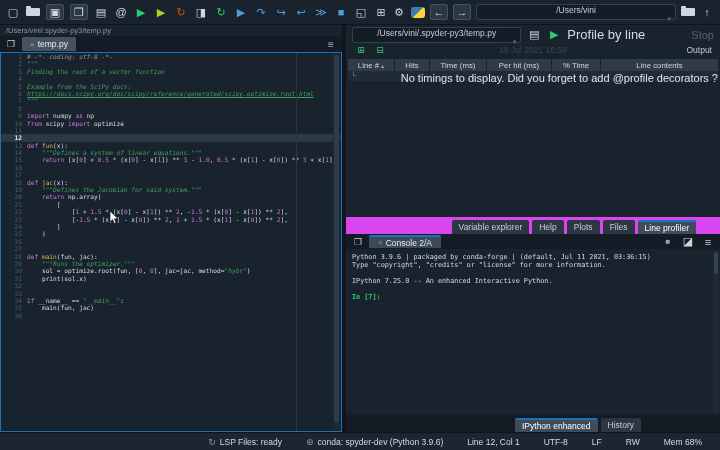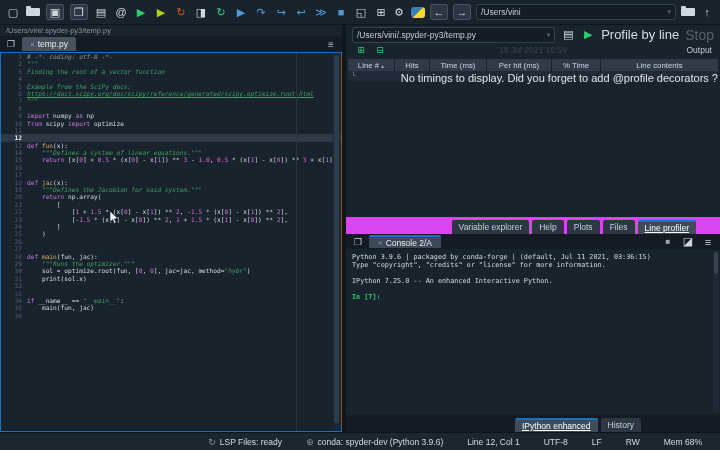--- a/index.html
+++ b/index.html
@@ -16,21 +16,21 @@
   .tbicon { display:inline-flex; align-items:center; justify-content:center;
     min-width:14px; height:16px; font-size:11px; color:#d0d6dc; cursor:default; }
   .tbicon.boxed { border:1px solid #46535f; background:#2b3745; border-radius:2px; min-width:18px; }
   .folder { width:12px; height:8px; background:#cfd6dd; border-radius:1px; position:relative; }
   .folder::before { content:''; position:absolute; top:-2px; left:0; width:5px; height:2px;
     background:#cfd6dd; border-radius:1px 1px 0 0; }
   .python { width:11px; height:11px; border-radius:3px;
     background:linear-gradient(135deg,#3f7cb6 50%,#ffd43b 50%); }
   .tb-right { margin-left:auto; display:flex; align-items:center; gap:5px; }
   .combo { display:flex; align-items:center; height:16px; background:#141d26;
-    border:1px solid #32414b; border-radius:2px; padding:0 4px; color:#c4cdd5; font-size:8.5px; }
+    border:1px solid #32414b; border-radius:2px; padding:0 4px; color:#c4cdd5; font-size:8.5px;flex-direction:column; }
   .combo .caret { margin-left:auto; color:#5b6974; font-size:7px; padding-left:8px; }
   .cwd-combo { width:200px; }
   
   .main { display:flex; height:407px; }
   .splitter { width:4px; background:#10161d; }
   
   .editor-pane { width:342px; display:flex; flex-direction:column; background:#19232d; }
   .breadcrumb { height:11px; line-height:11px; padding:0 6px; font-size:7.5px; color:#8795a3;
     background:#19232d; white-space:nowrap; }
   .tabbar { height:16px; display:flex; align-items:center; background:#141b24; padding:0 4px; gap:4px; }
@@ -54,39 +54,39 @@
   .ruler { position:absolute; top:0; bottom:0; left:295px; width:1px; background:#2c3642; }
   .vscroll { position:absolute; top:1px; bottom:1px; right:1px; width:7px; background:#1e2833; }
   .vscroll .thumb { position:absolute; top:1px; left:1px; right:1px; height:98%; background:#2e3b49; border-radius:3px; }
   .cursor-svg { position:absolute; left:108px; top:158px; }
   
   .right-pane { flex:1; display:flex; flex-direction:column; background:#19232d; }
   .prof-toolbar { height:18px; display:flex; align-items:center; gap:6px; padding:2px 6px 1px 6px; }
   .prof-toolbar .combo { flex:0 1 268px; }
   .green { color:var(--green) !important; }
   .label-btn { font-size:13px; color:#d3dce3; }
-  .label-dim { font-size:14px; color:#55616d; }
+  .label-dim { font-size:11px; color:#55616d;margin-left:40px; }
   .prof-controls { position:relative; height:14px; display:flex; align-items:center; gap:5px; padding:0 8px; }
   .prof-controls .stamp { position:absolute; left:0; right:0; text-align:center; color:#3a4650; font-size:8.5px; }
   .prof-controls .out { margin-left:auto; color:#c0c8d0; font-size:8.5px; z-index:1; }
   .prof-table { flex:1; display:flex; flex-direction:column; margin:2px 2px 0 2px; }
   .thead { display:flex; gap:1px; height:12px; font-size:7.8px; color:#d0d6dc; }
   .thead .cell { background:#2f3b48; display:flex; align-items:center; justify-content:center; gap:2px; }
   .c0{width:46px;} .c1{width:34px;} .c2{width:56px;} .c3{width:64px;} .c4{width:48px;} .c5{flex:1;}
   .sort { font-size:6px; color:#9aa5af; }
   .tbody { flex:1; position:relative; background:#19232d; }
   .tbody .band { height:10px; background:#202b37; }
   .tree { position:absolute; left:3px; top:1px; color:#8795a3; font-size:7px; }
   .empty-msg { position:absolute; top:1px; left:0; right:0; text-align:right;
     font-size:11px; color:#dfe5ea; }
   .rtabs { height:17px; display:flex; align-items:flex-end; justify-content:flex-end;
     gap:3px; padding:0 24px 0 0; background:#d946ef; }
   .rtab { height:14px; display:flex; align-items:center; padding:0 7px; font-size:8.5px;
     background:#2c3743; color:#c8d0d8; border-radius:2px 2px 0 0; }
-  .rtab.active { background:#3e4b59; color:#fff; border-top:2px solid var(--accent);text-decoration:underline; }
+  .rtab.active { background:#3e4b59; color:#fff; border-top:2px solid var(--accent); }
   
   .console-header { height:15px; display:flex; align-items:center; gap:4px; background:#141b24; padding:0 5px; }
   .ctab { display:flex; align-items:center; gap:3px; height:13px; padding:0 9px;
     background:#3c4956; color:#e8edf1; font-size:8.5px; border-top:2px solid var(--accent); border-radius:2px 2px 0 0; }
   .ctab .x { color:#8a97a4; font-size:8px; }
   .console-header .right { margin-left:auto; display:flex; gap:6px; }
   .console-body { position:relative; flex:1; padding:4px 6px;
     font-family:"DejaVu Sans Mono","Liberation Mono",monospace; font-size:6.8px; line-height:8px; color:#d3dce3; }
   .console-line { white-space:pre; }
   .prompt { color:var(--green); font-weight:bold; }

